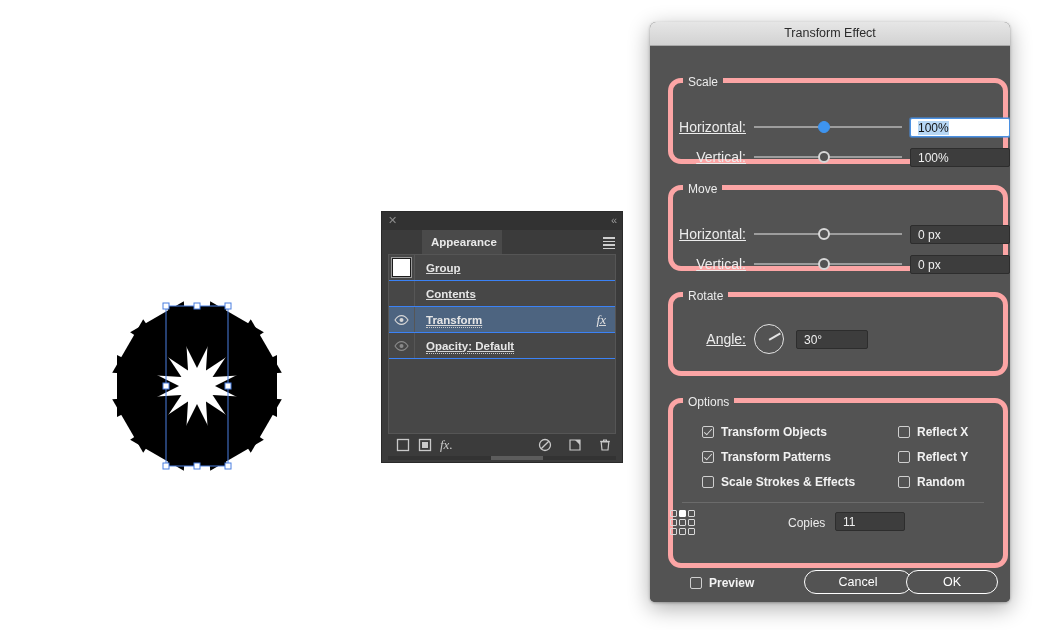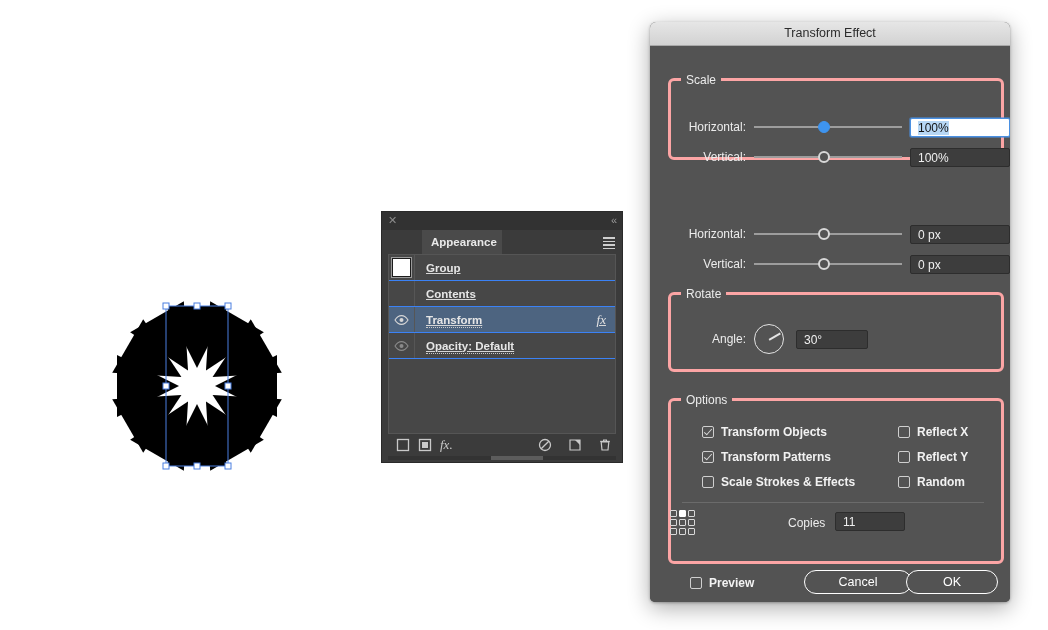--- a/index.html
+++ b/index.html
@@ -173,45 +173,46 @@
   .dlg-body {
     position: relative;
     height: 557px;
     background: #535353;
     color: #e9e9e9;
     font-size: 12px;
   }
 
   .group {
     position: absolute;
-    border: 3px solid #fca5a5;
-    border-radius: 6px;
+    border: 5px solid #fca5a5;
+    border-radius: 13px;
   }
   .group-title {
     position: absolute;
     top: -8px; left: 10px;
     background: #535353;
     padding: 0 5px;
     font-size: 12px;
     color: #ececec;
   }
 
   .ctrl-row {
     position: absolute;
     height: 20px;
     display: flex;
     align-items: center;
   }
   .ctrl-label {
     width: 86px;
     text-align: right;
     padding-right: 8px;
-    font-size: 12px;
+    font-size: 14px;
     color: #ececec;
     box-sizing: border-box;
+    text-decoration: underline;
   }
   .slider {
     position: relative;
     width: 148px;
     height: 20px;
   }
   .slider .track {
     position: absolute;
     left: 0; right: 0; top: 9px;
     height: 2px;
@@ -518,20 +519,23 @@
 
       <div class="ctrl-row" style="left:18px; top:101px;">
         <div class="ctrl-label">Vertical:</div>
         <div class="slider">
           <div class="track"></div>
           <div class="knob hollow" style="left:64px;"></div>
         </div>
         <div class="field">100%</div>
       </div>
 
+      <div class="group" style="left:18px; top:139px; width:330px; height:76px;">
+        <div class="group-title">Move</div>
+      </div>
 
       <div class="ctrl-row" style="left:18px; top:178px;">
         <div class="ctrl-label">Horizontal:</div>
         <div class="slider">
           <div class="track"></div>
           <div class="knob hollow" style="left:64px;"></div>
         </div>
         <div class="field">0 px</div>
       </div>
 

